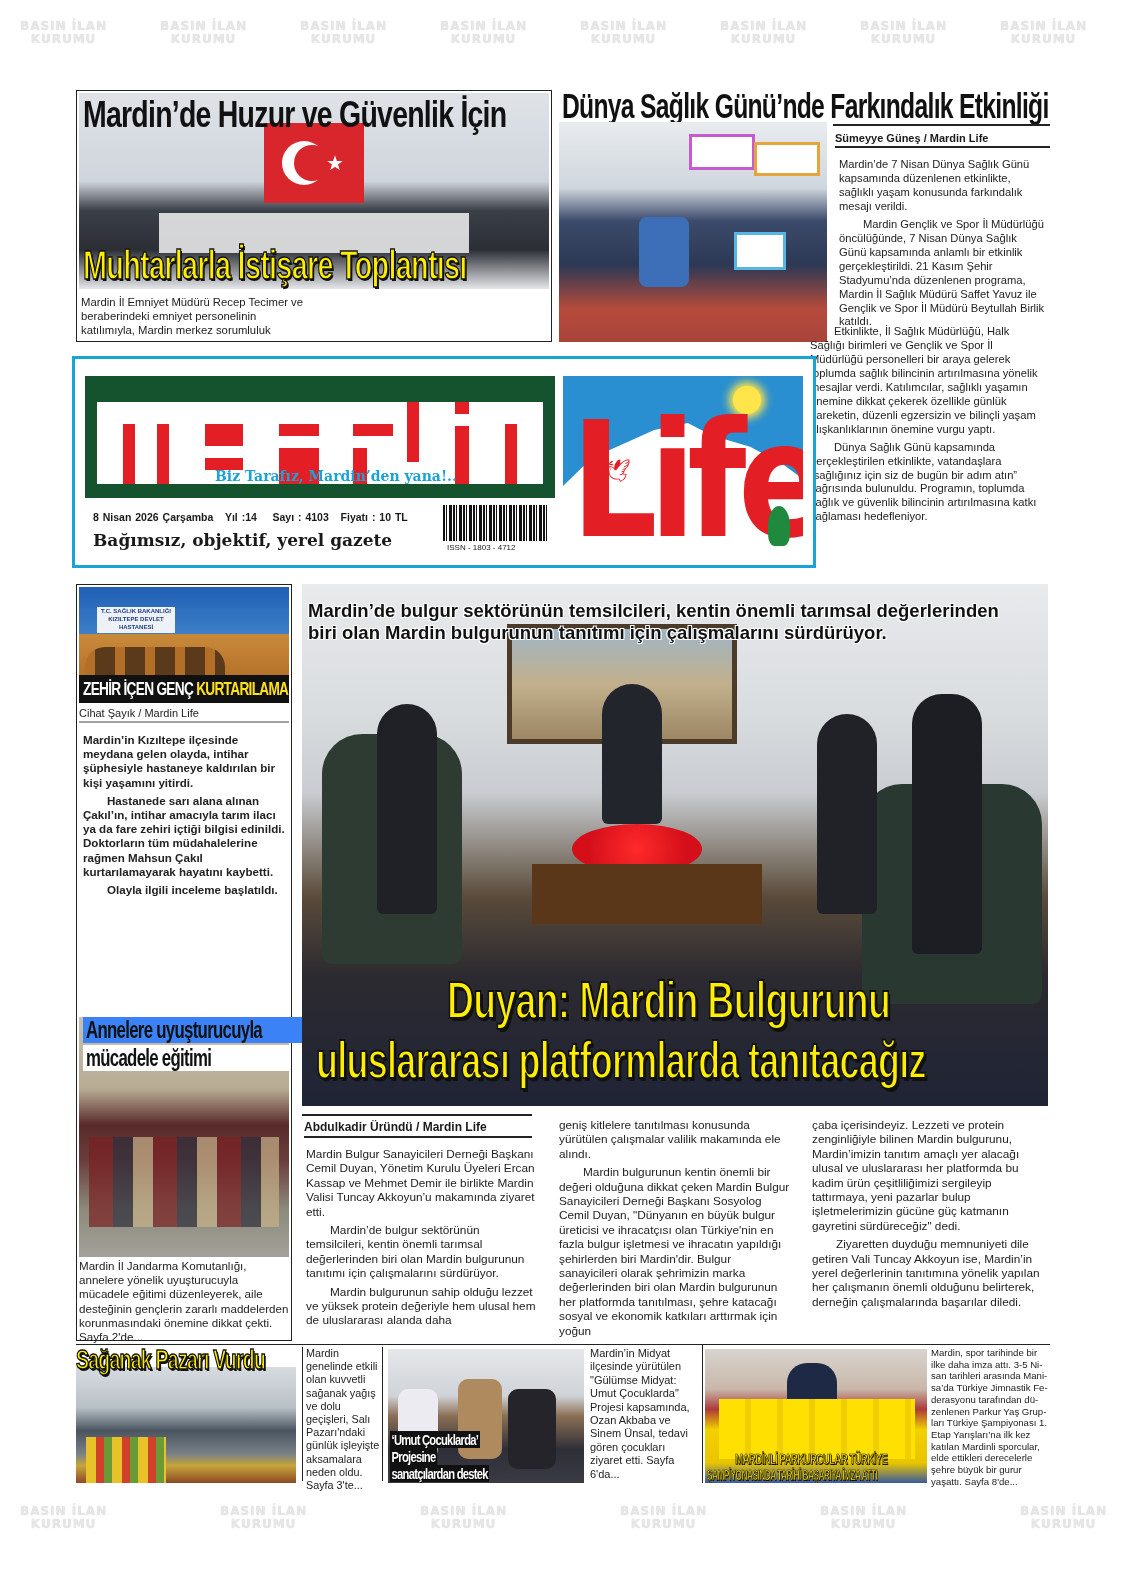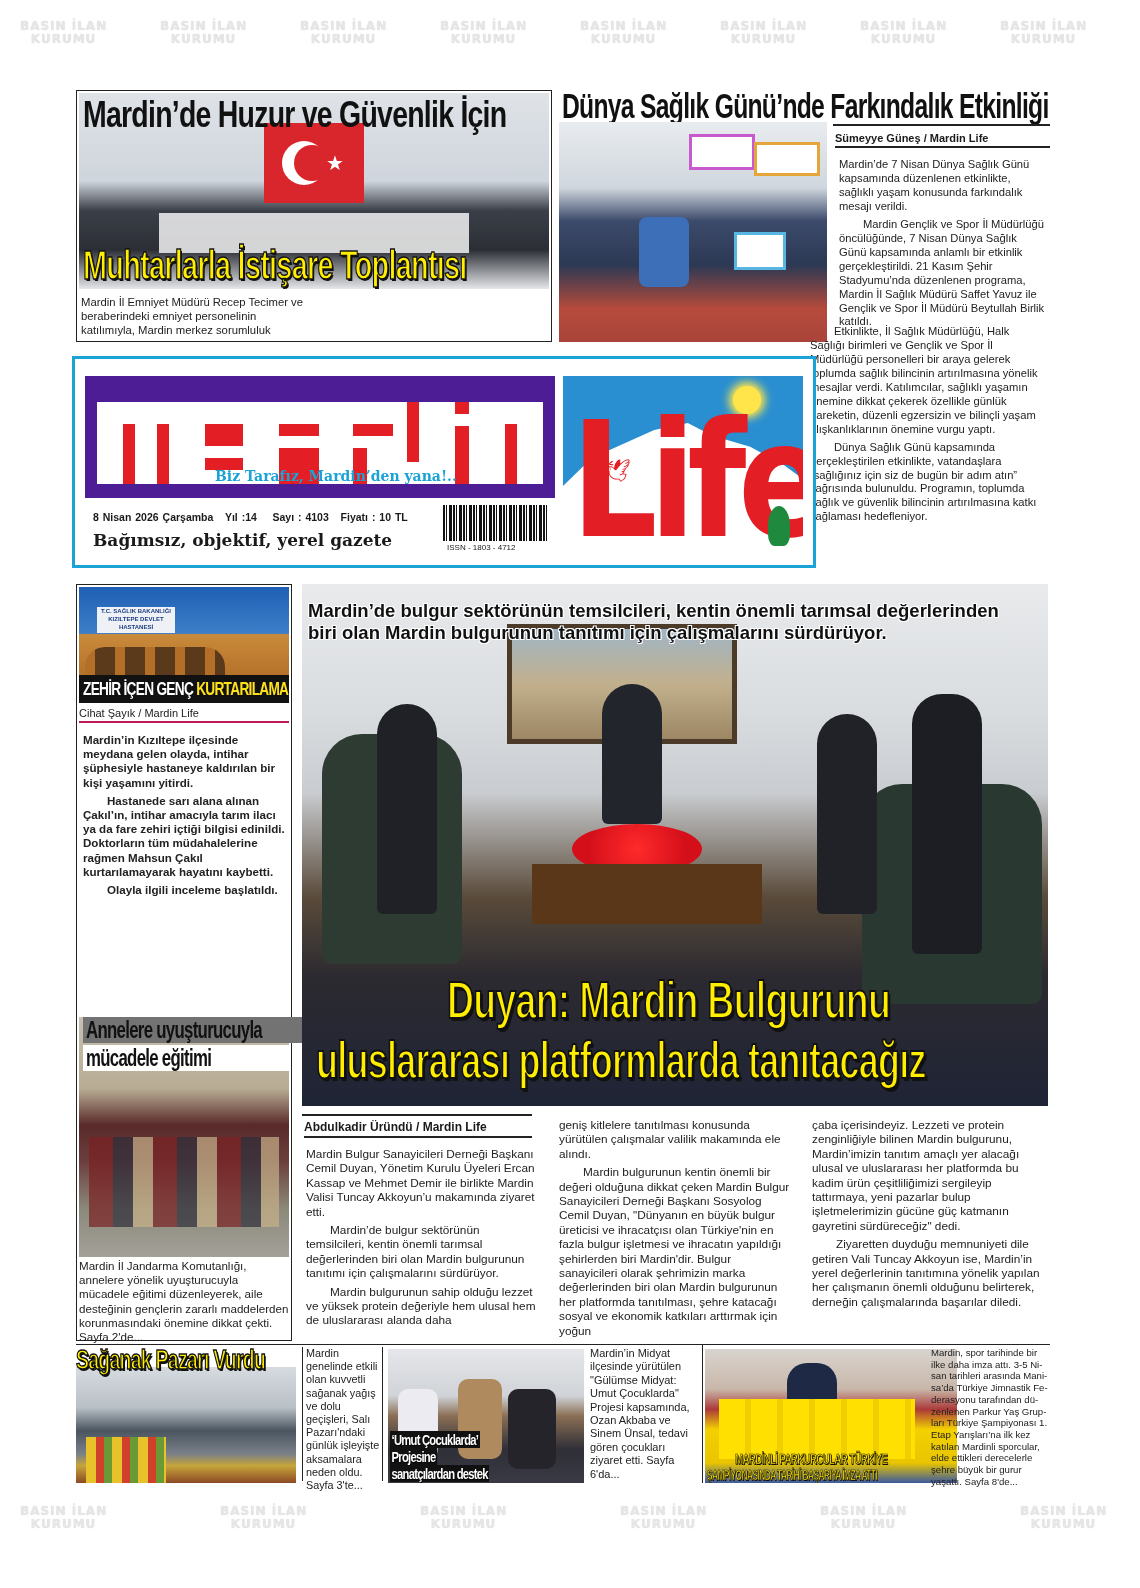--- a/index.html
+++ b/index.html
@@ -67,21 +67,21 @@
     <p>Mardin’de 7 Nisan Dünya Sağlık Günü kapsamında düzenlenen etkinlikte, sağlıklı yaşam konusunda farkındalık mesajı verildi.</p>
     <p class="ind">Mardin Gençlik ve Spor İl Müdürlüğü öncülüğünde, 7 Nisan Dünya Sağlık Günü kapsamında anlamlı bir etkinlik gerçekleştirildi. 21 Kasım Şehir Stadyumu’nda düzenlenen programa, Mardin İl Sağlık Müdürü Saffet Yavuz ile Gençlik ve Spor İl Müdürü Beytullah Birlik katıldı.</p>
   </div>
   <div class="abs body-text" style="left:248px;top:235px;width:244px;font-size:11.2px;line-height:13.95px;">
     <p class="ind">Etkinlikte, İl Sağlık Müdürlüğü, Halk Sağlığı birimleri ve Gençlik ve Spor İl Müdürlüğü personelleri bir araya gelerek toplumda sağlık bilincinin artırılmasına yönelik mesajlar verdi. Katılımcılar, sağlıklı yaşamın önemine dikkat çekerek özellikle günlük hareketin, düzenli egzersizin ve bilinçli yaşam alışkanlıklarının önemine vurgu yaptı.</p>
     <p class="ind">Dünya Sağlık Günü kapsamında gerçekleştirilen etkinlikte, vatandaşlara “sağlığınız için siz de bugün bir adım atın” çağrısında bulunuldu. Programın, toplumda sağlık ve güvenlik bilincinin artırılmasına katkı sağlaması hedefleniyor.</p>
   </div>
 </div>
 
 <div class="masthead">
-  <div class="abs" style="left:10px;top:17px;width:470px;height:122px;background:#4c1d95;">
+  <div class="abs" style="left:10px;top:17px;width:470px;height:122px;background:#14532d;">
     <div class="abs" style="left:12px;top:26px;width:446px;height:82px;background:#fff;"></div>
     <div class="abs" style="left:12px;top:26px;width:446px;height:82px;background:
       linear-gradient(#e31e25,#e31e25) 26px 22px/12px 60px no-repeat,
       linear-gradient(#e31e25,#e31e25) 60px 22px/12px 60px no-repeat,
       linear-gradient(#e31e25,#e31e25) 108px 22px/38px 22px no-repeat,
       linear-gradient(#e31e25,#e31e25) 108px 56px/38px 12px no-repeat,
       linear-gradient(#e31e25,#e31e25) 182px 22px/40px 12px no-repeat,
       linear-gradient(#e31e25,#e31e25) 182px 46px/40px 36px no-repeat,
       linear-gradient(#e31e25,#e31e25) 256px 22px/40px 12px no-repeat,
       linear-gradient(#e31e25,#e31e25) 256px 46px/14px 36px no-repeat,
@@ -109,30 +109,30 @@
   </div>
 </div>
 
 <div class="abs box" style="left:76px;top:584px;width:214px;height:755px;">
   <div class="photo" style="left:2px;top:2px;width:210px;height:116px;background:linear-gradient(180deg,#1f5fb5 0%,#3d7fc8 40%,#c98a3b 41%,#b36f28 80%,#8a5a2a 100%);">
     <div class="abs" style="left:18px;top:20px;width:78px;height:26px;background:#eef1f6;font-size:6px;line-height:8px;font-weight:bold;color:#1c3d82;text-align:center;overflow:hidden;">T.C. SAĞLIK BAKANLIĞI KIZILTEPE DEVLET HASTANESİ</div>
     <div class="abs" style="left:6px;top:60px;width:140px;height:40px;background:repeating-linear-gradient(90deg,#b36f28 0 10px,#5a3a1a 10px 30px);border-radius:20px 20px 0 0;"></div>
     <div class="abs" style="left:0;top:88px;width:210px;height:28px;background:#111;"></div>
     <div class="abs cond" style="left:4px;top:92px;font-size:19px;line-height:20px;color:#fff;transform:scaleX(0.72);"><span>ZEHİR İÇEN GENÇ</span> <span style="color:#ffe11a;">KURTARILAMADI!</span></div>
   </div>
-  <div class="abs" style="left:2px;top:122px;font-size:11px;width:210px;border-bottom:2px solid #be185d;padding-bottom:2px;">Cihat Şayık / Mardin Life</div>
+  <div class="abs" style="left:2px;top:122px;font-size:11px;width:210px;border-bottom:2px solid #a3a3a3;padding-bottom:2px;">Cihat Şayık / Mardin Life</div>
   <div class="abs body-text" style="left:2px;top:144px;width:212px;font-weight:bold;">
     <p>Mardin’in Kızıltepe ilçesinde meydana gelen olayda, intihar şüphesiyle hastaneye kaldırılan bir kişi yaşamını yitirdi.</p>
     <p class="ind">Hastanede sarı alana alınan Çakıl’ın, intihar amacıyla tarım ilacı ya da fare zehiri içtiği bilgisi edinildi. Doktorların tüm müdahalelerine rağmen Mahsun Çakıl kurtarılamayarak hayatını kaybetti.</p>
     <p class="ind">Olayla ilgili inceleme başlatıldı.</p>
   </div>
   <div class="photo" style="left:2px;top:432px;width:210px;height:240px;background:linear-gradient(180deg,#c8c1b2 0%,#b7ab93 30%,#5a2a2a 45%,#6b3e3e 60%,#8c8a7a 80%,#a4a19a 100%);">
     <div class="abs" style="left:10px;top:120px;width:190px;height:90px;background:repeating-linear-gradient(90deg,#7a1f22 0 24px,#2d2d3a 24px 44px,#c7b189 44px 64px);opacity:0.7;"></div>
   </div>
-  <div class="abs" style="left:6px;top:432px;background:#737373;padding:0 3px;">
+  <div class="abs" style="left:6px;top:432px;background:#3b82f6;padding:0 3px;">
     <div class="cond black-head" style="font-size:24px;line-height:26px;transform:scaleX(0.7);width:280px;">Annelere uyuşturucuyla</div>
   </div>
   <div class="abs" style="left:6px;top:460px;background:#fff;padding:0 3px;">
     <div class="cond black-head" style="font-size:24px;line-height:26px;transform:scaleX(0.7);width:200px;">mücadele eğitimi</div>
   </div>
   <div class="abs body-text" style="left:2px;top:674px;width:212px;">Mardin İl Jandarma Komutanlığı, annelere yönelik uyuşturucuyla mücadele eğitimi düzenleyerek, aile desteğinin gençlerin zararlı maddelerden korunmasındaki önemine dikkat çekti. Sayfa 2'de...</div>
 </div>
 
 <div class="photo" style="left:302px;top:584px;width:746px;height:522px;background:linear-gradient(180deg,#e8eaec 0%,#d9dcdf 25%,#c9ccd0 40%,#5a4b3a 60%,#2c2a30 75%,#1f2436 100%);">
   <div class="abs" style="left:205px;top:40px;width:220px;height:110px;background:linear-gradient(180deg,#9fb5c6 0%,#c2b08c 50%,#9d8765 100%);border:5px solid #4d3b2a;"></div>
@@ -186,21 +186,21 @@
     </div>
     <div class="abs cond" style="left:4px;top:86px;font-size:15px;line-height:17px;color:#fff;transform:scaleX(0.75);text-shadow:1px 1px 0 #000;">
       <div style="background:#111;display:inline-block;padding:0 2px;">‘Umut Çocuklarda’</div><br>
       <div style="background:#111;display:inline-block;padding:0 2px;">Projesine</div><br>
       <div style="background:#111;display:inline-block;padding:0 2px;">sanatçılardan destek</div>
     </div>
     <div class="abs body-text" style="left:204px;top:2px;width:104px;font-size:11px;line-height:13.4px;">Mardin’in Midyat ilçesinde yürütülen "Gülümse Midyat: Umut Çocuklarda" Projesi kapsamında, Ozan Akbaba ve Sinem Ünsal, tedavi gören çocukları ziyaret etti. Sayfa 6'da...</div>
   </div>
 
   <div class="abs" style="left:626px;top:0;width:348px;height:138px;border-left:1.5px solid #222;">
-    <div class="photo" style="left:2px;top:4px;width:252px;height:134px;background:linear-gradient(180deg,#d9d4cf 0%,#c8b7a9 30%,#ab3a3a 45%,#f2d000 60%,#e8c500 85%,#3b5aa0 100%);">
+    <div class="photo" style="left:2px;top:4px;width:222px;height:134px;background:linear-gradient(180deg,#d9d4cf 0%,#c8b7a9 30%,#ab3a3a 45%,#f2d000 60%,#e8c500 85%,#3b5aa0 100%);">
       <div class="abs" style="left:82px;top:14px;width:50px;height:60px;background:#1e2a45;border-radius:20px 20px 4px 4px;"></div>
       <div class="abs" style="left:14px;top:50px;width:196px;height:60px;background:repeating-linear-gradient(90deg,#ffe000 0 26px,#f0cf00 26px 32px);"></div>
       <div class="abs cond" style="left:30px;top:102px;font-size:14px;line-height:16px;color:#ffe200;-webkit-text-stroke:0.6px #111;text-shadow:1px 1px 0 #111;transform:scaleX(0.7);">MARDİNLİ PARKURCULAR TÜRKİYE</div>
       <div class="abs cond" style="left:2px;top:118px;font-size:14px;line-height:16px;color:#ffe200;-webkit-text-stroke:0.6px #111;text-shadow:1px 1px 0 #111;transform:scaleX(0.6);">ŞAMPİYONASINDA TARİHİ BAŞARIYA İMZA ATTI</div>
     </div>
     <div class="abs body-text" style="left:228px;top:2px;width:120px;font-size:9.6px;line-height:11.7px;">Mardin, spor tarihinde bir ilke daha imza attı. 3-5 Ni-san tarihleri arasında Mani-sa’da Türkiye Jimnastik Fe-derasyonu tarafından dü-zenlenen Parkur Yaş Grup-ları Türkiye Şampiyonası 1. Etap Yarışları’na ilk kez katılan Mardinli sporcular, elde ettikleri derecelerle şehre büyük bir gurur yaşattı. Sayfa 8'de...</div>
   </div>
 </div>
 
 </body></html>

